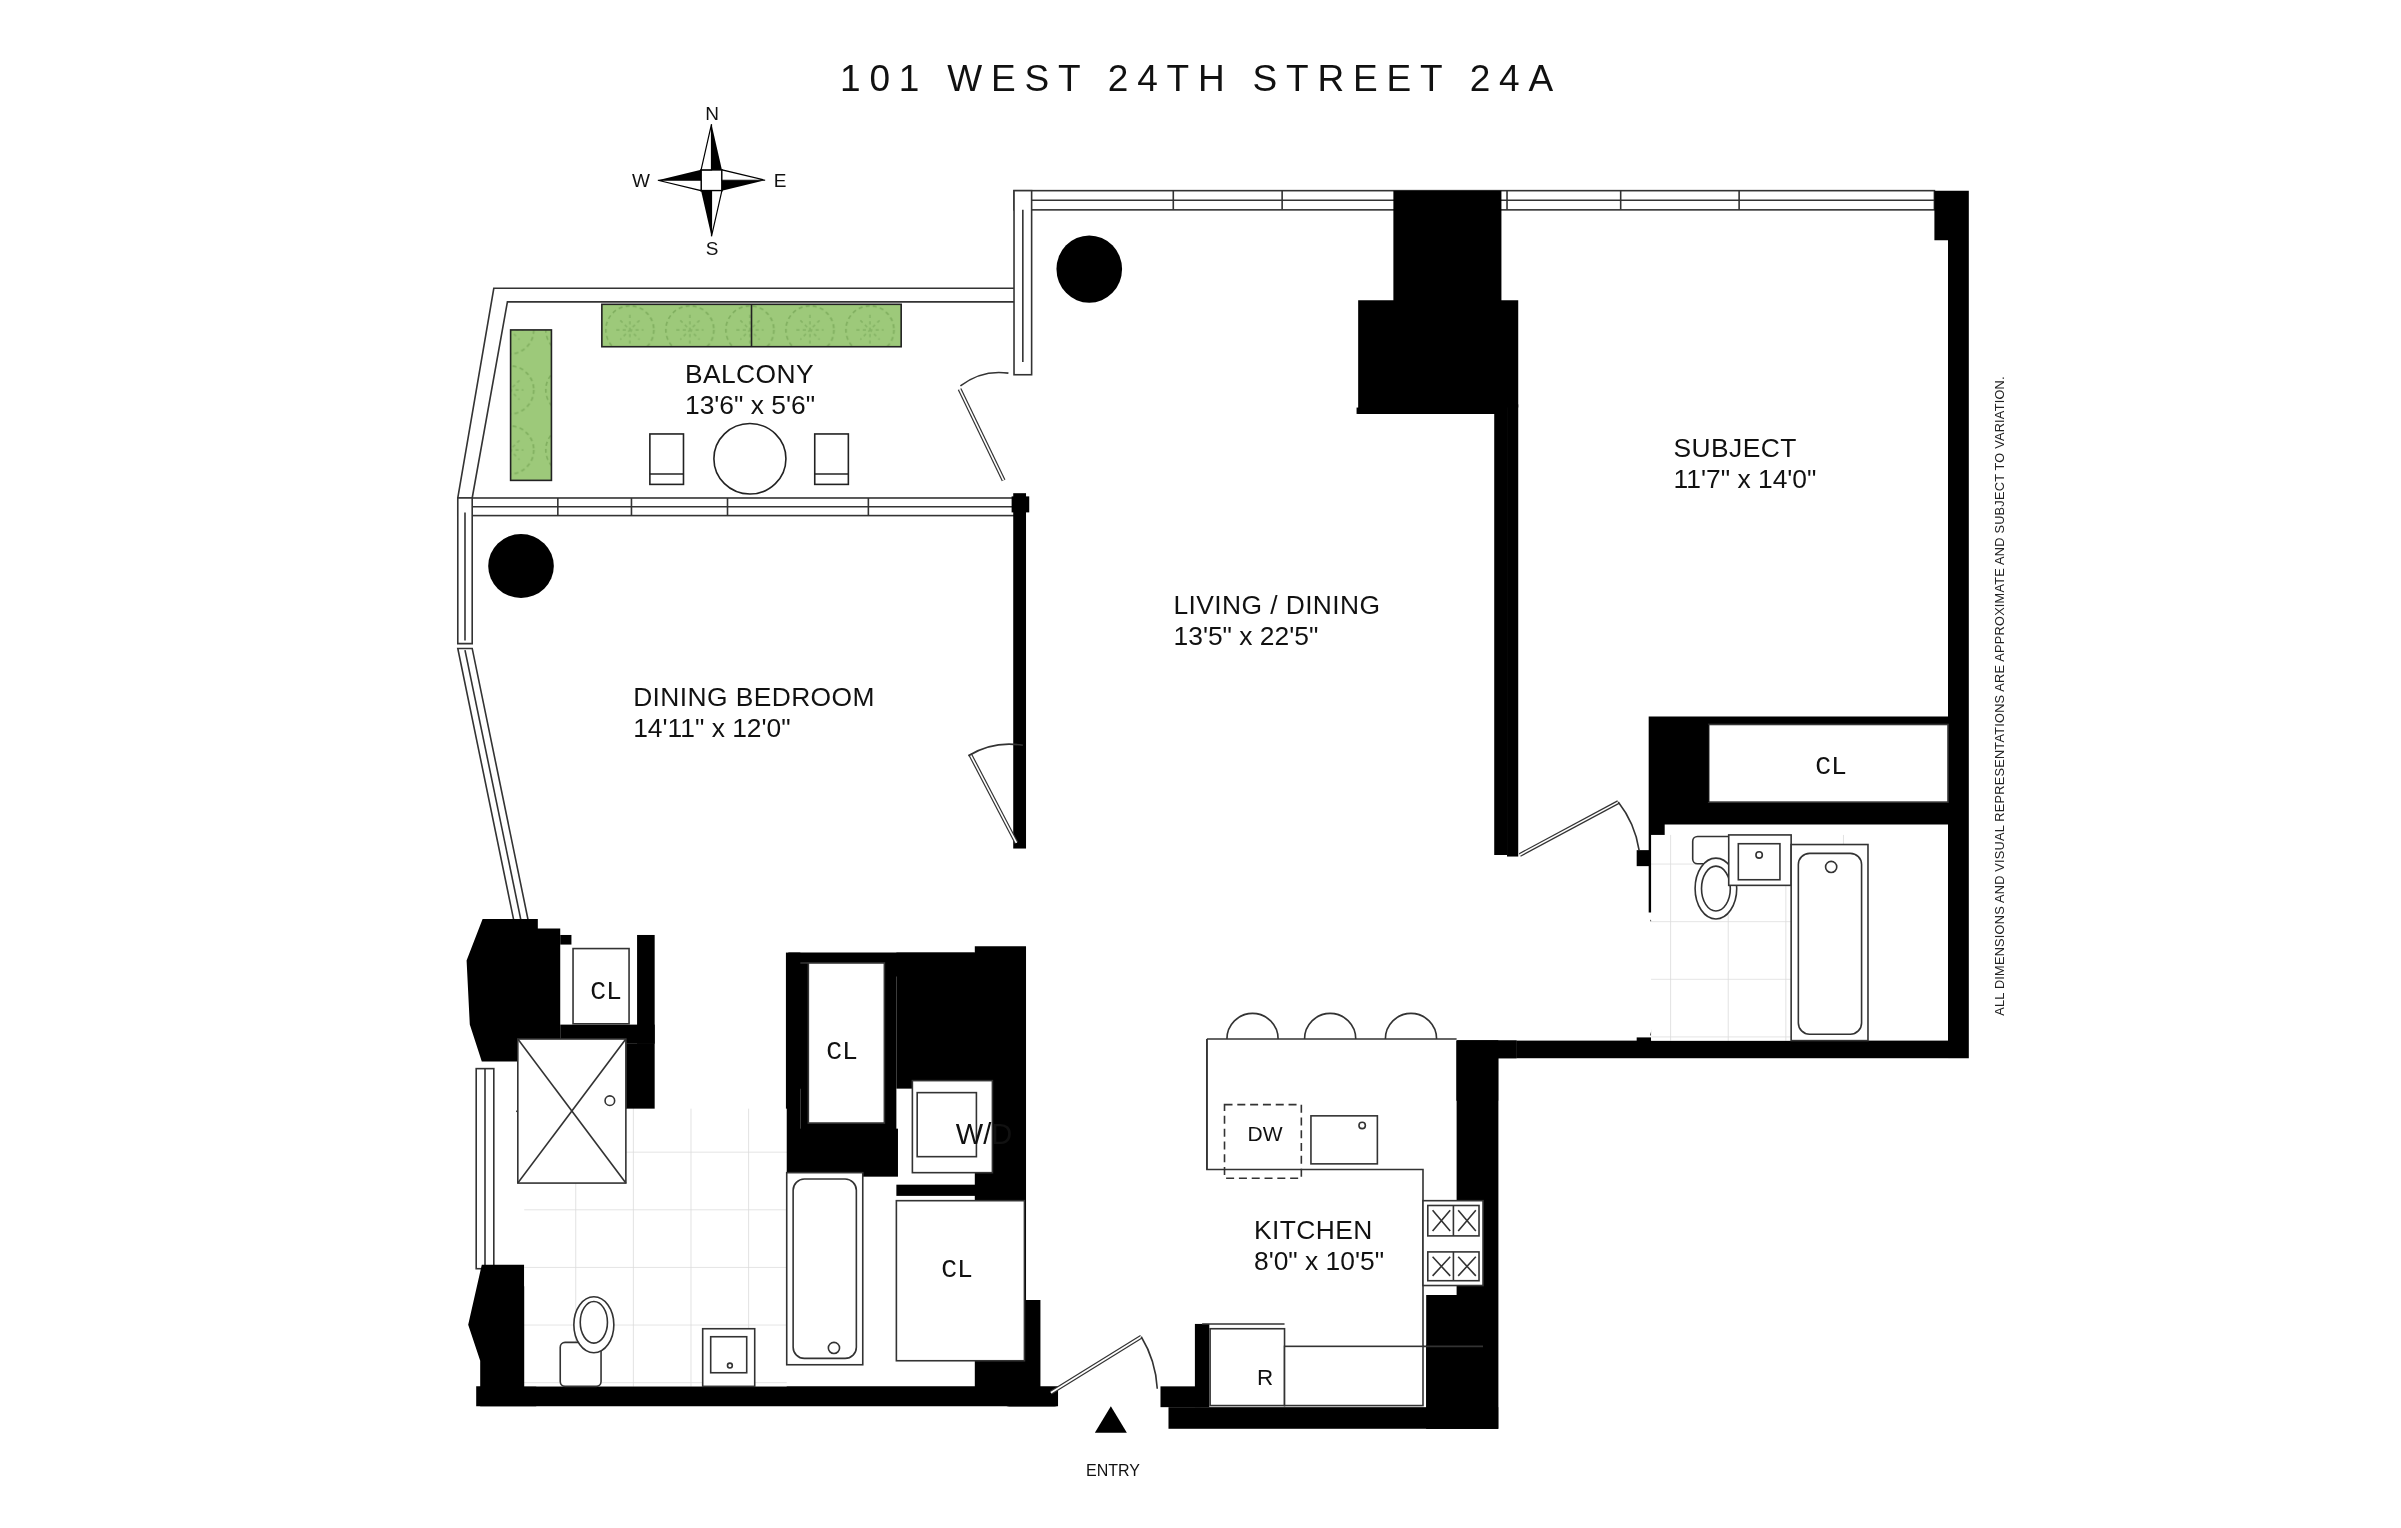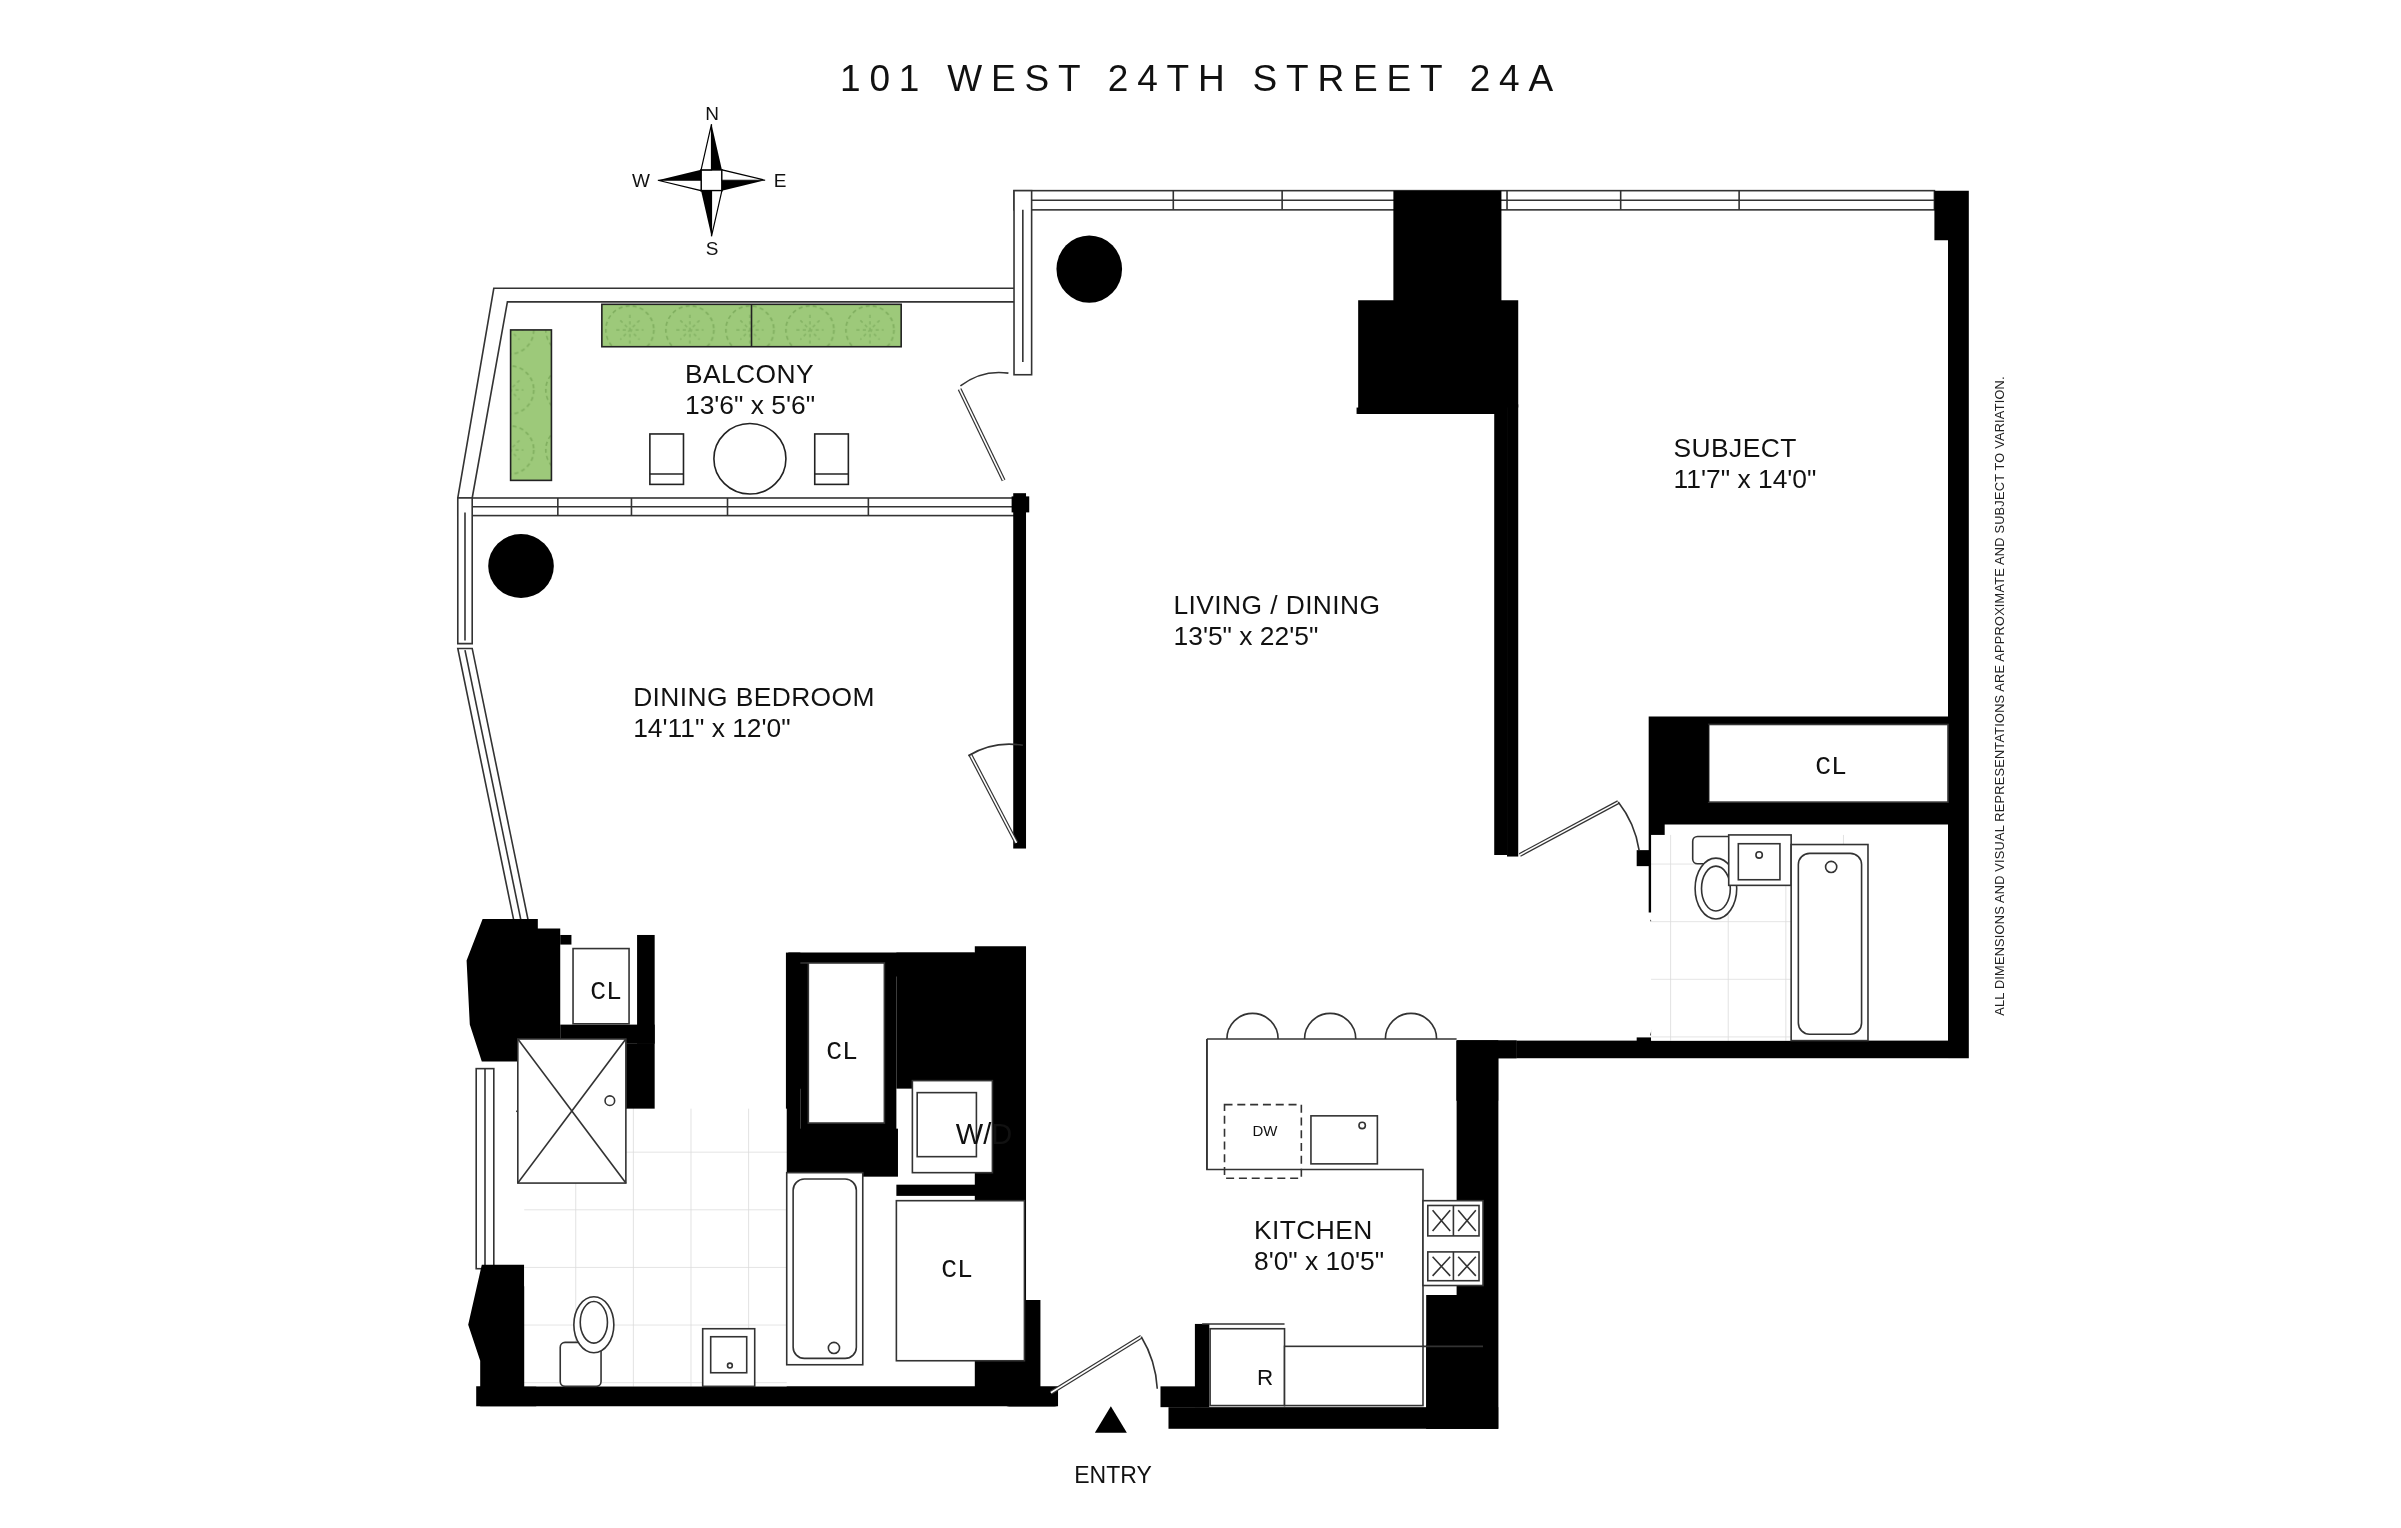--- a/index.html
+++ b/index.html
@@ -10,21 +10,21 @@
          white-space: nowrap; line-height: 1.18; color: #111; }
   .room-name { font-size: 26.4px; letter-spacing: 0.4px; display: block; }
   .room-dim  { font-size: 26.4px; display: block; }
   .small     { font-size: 26.4px; font-family: Liberation Mono, monospace; }
   .title { position: absolute; left: 1201px; top: 58px; transform: translate(-50%,0);
            font-size: 37px; letter-spacing: 8.8px; white-space: nowrap; }
   .compass-l { position: absolute; font-size: 19px; transform: translate(-50%,-50%); }
   .disclaimer { position: absolute; left: 1999px; top: 696px; font-size: 12.8px;
                 transform: translate(-50%,-50%) rotate(-90deg); white-space: nowrap;
                 letter-spacing: 0.2px; color: #222; }
-  .entry-lbl { font-size: 23px; }
+  .entry-lbl { font-size: 16px; }
 </style>
 </head>
 <body>
 
 <svg id="plan" viewBox="0 0 3000 1910" xmlns="http://www.w3.org/2000/svg">
   <defs>
     <pattern id="tile" width="72" height="72" patternUnits="userSpaceOnUse">
       <rect width="72" height="72" fill="#fff"></rect>
       <path d="M72 0 V72 M0 72 H72" stroke="#dcdcdc" stroke-width="2"></path>
     </pattern>
@@ -302,19 +302,19 @@
 <div class="lbl" style="left:1319px;top:1215px">
   <span class="room-name">KITCHEN</span>
   <span class="room-dim">8'0" x 10'5"</span>
 </div>
 
 <span class="lbl small" style="left:606px;top:977px">CL</span>
 <span class="lbl small" style="left:842px;top:1037px">CL</span>
 <span class="lbl small" style="left:957px;top:1255px">CL</span>
 <span class="lbl small" style="left:1831px;top:752px">CL</span>
 <span class="lbl" style="left:984px;top:1117px;font-size:29px">W/D</span>
-<span class="lbl" style="left:1265px;top:1122px;font-size:15px">DW</span>
+<span class="lbl" style="left:1265px;top:1122px;font-size:21px">DW</span>
 <span class="lbl" style="left:1265px;top:1365px;font-size:22.4px">R</span>
 
 <span class="lbl entry-lbl" style="left:1113px;top:1462px">ENTRY</span>
 
 <div class="disclaimer">ALL DIMENSIONS AND VISUAL REPRESENTATIONS ARE APPROXIMATE AND SUBJECT TO VARIATION.</div>
 
 
 </body></html>

